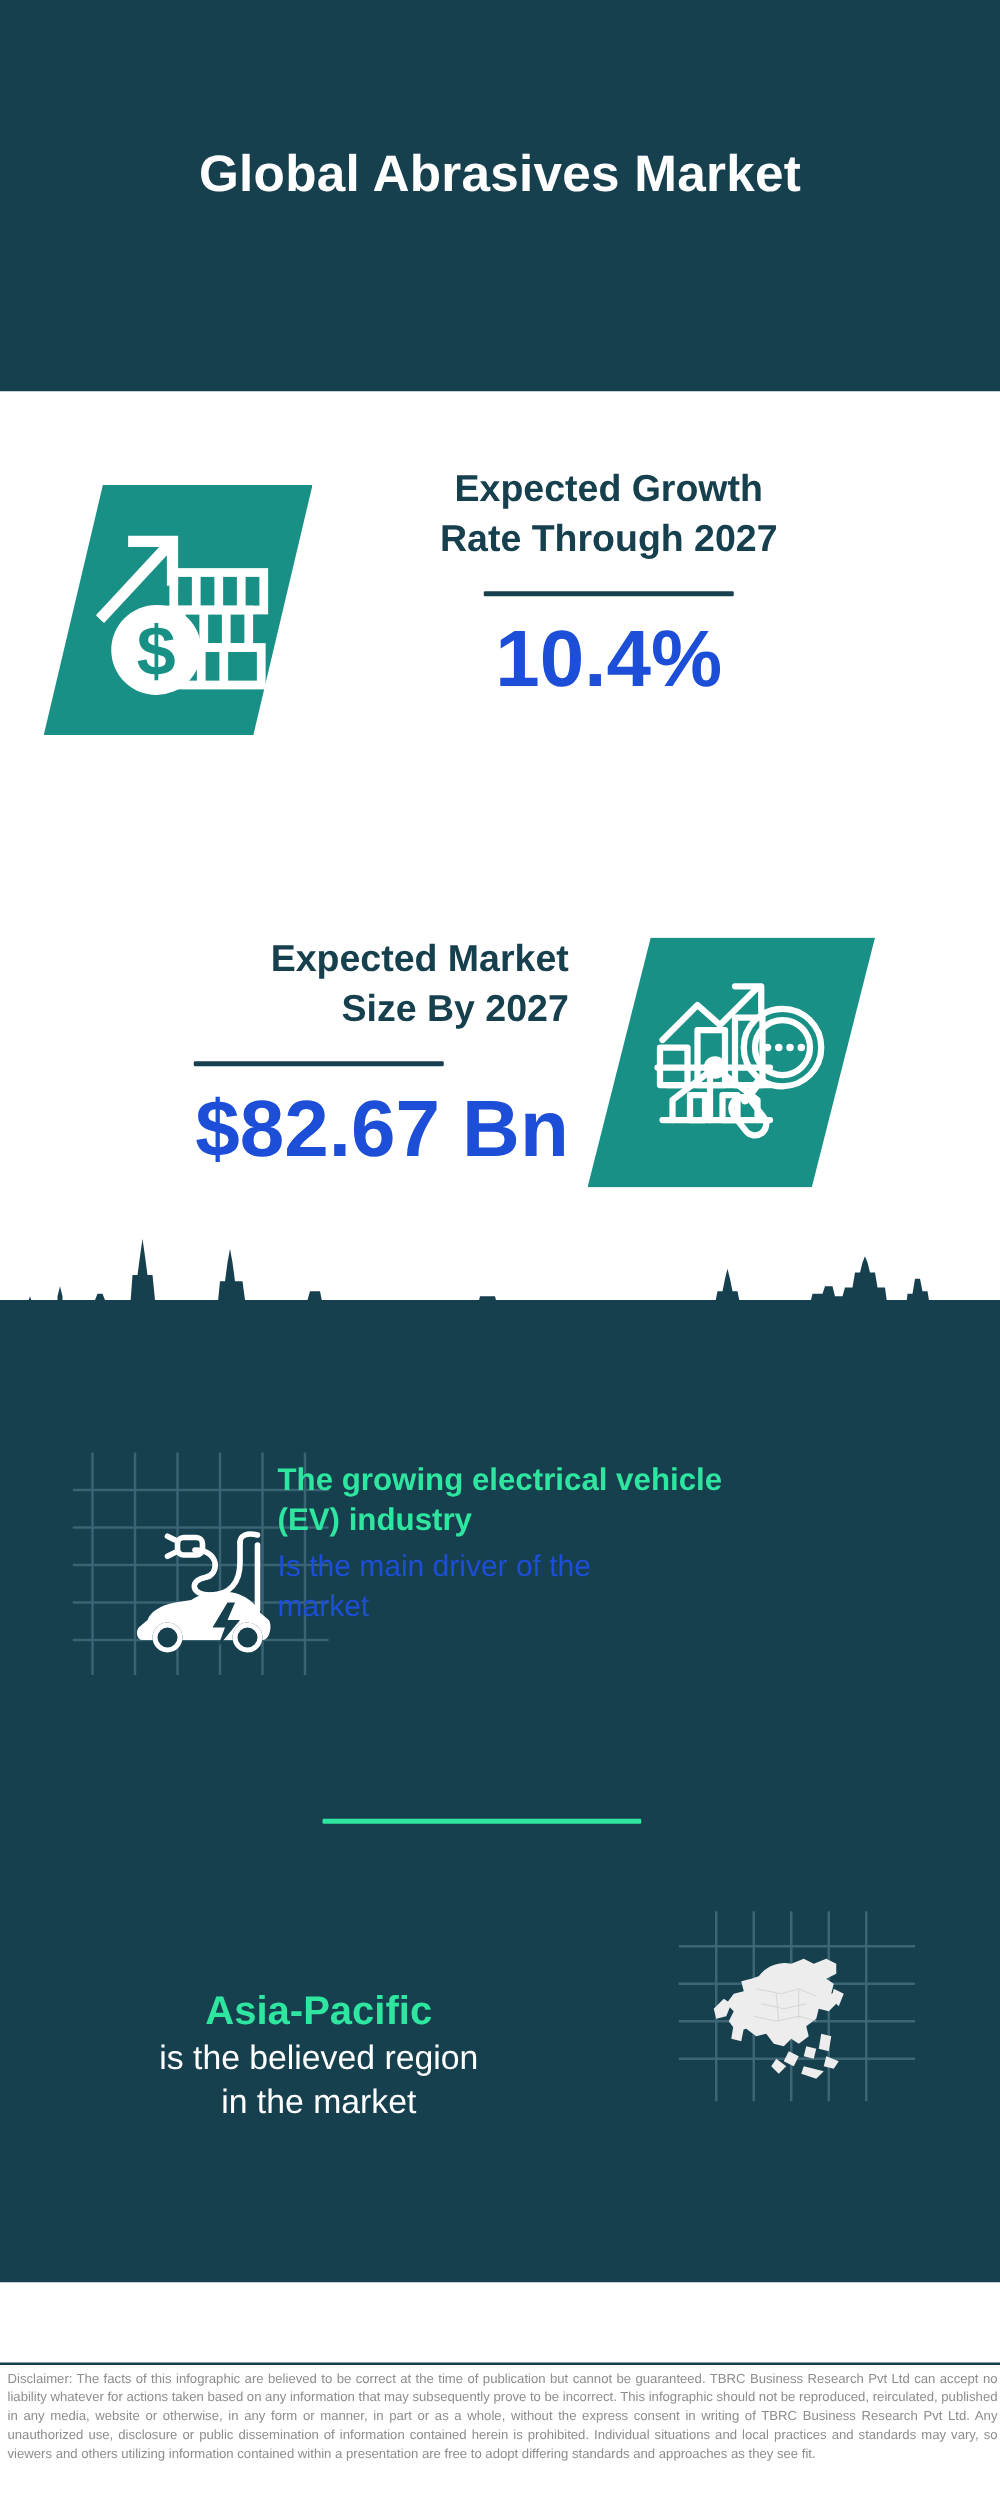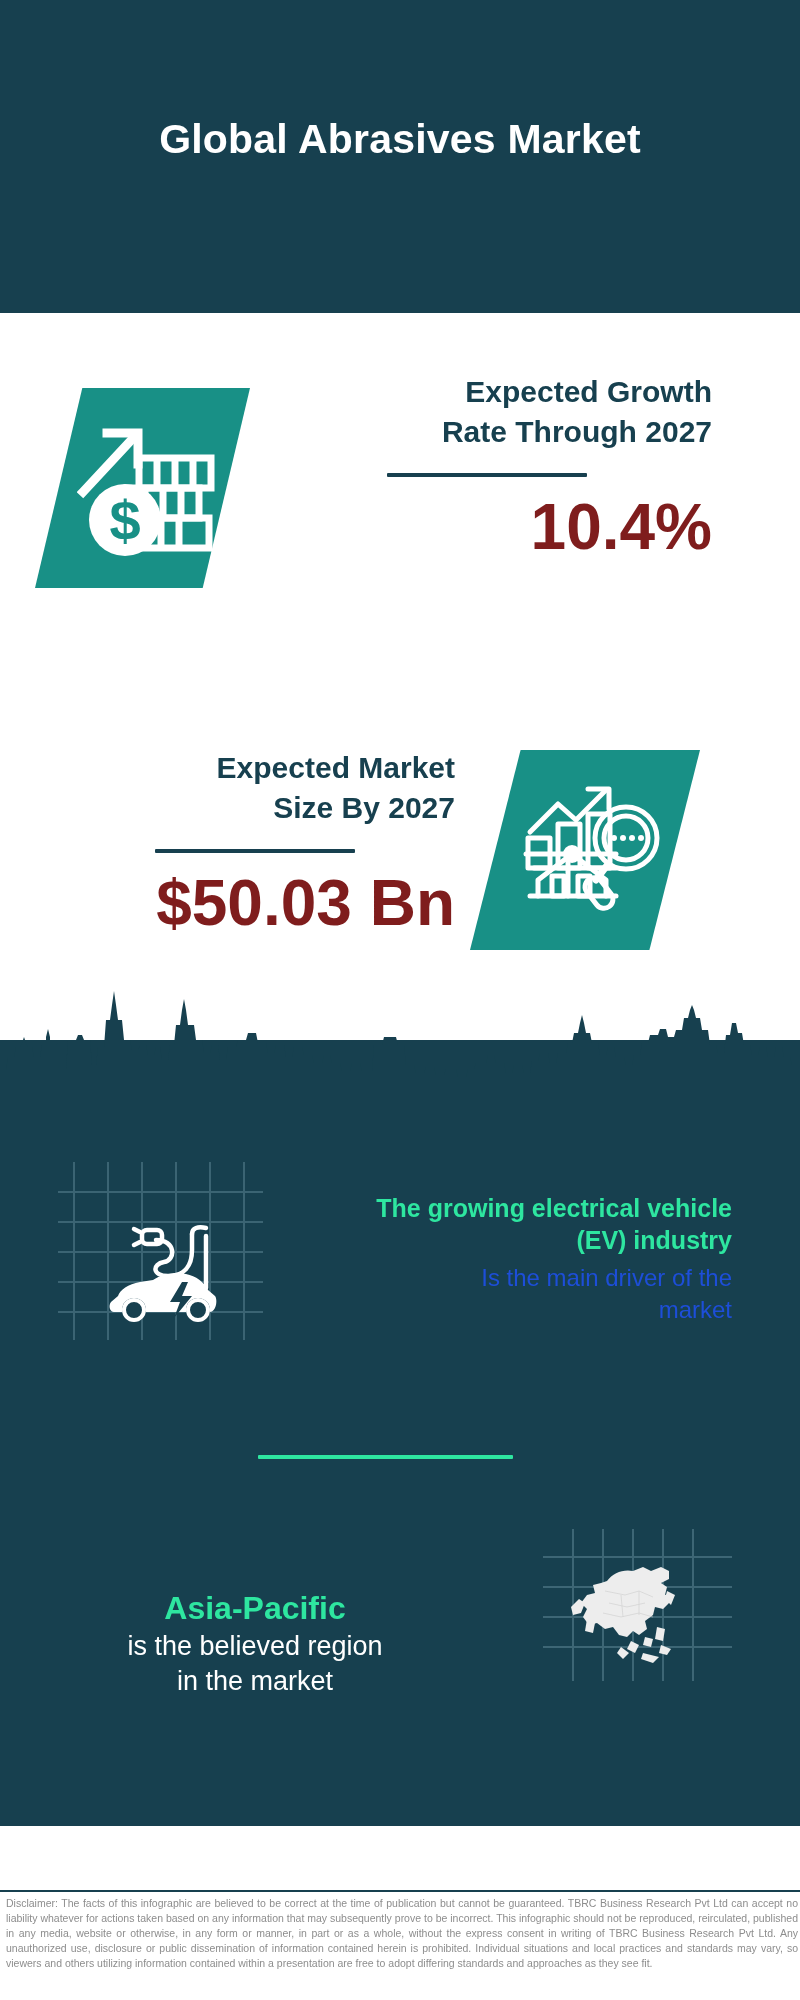--- a/index.html
+++ b/index.html
@@ -27,30 +27,30 @@
   .stat1-icon{
     position:absolute;left:35px;top:388px;width:215px;height:200px;
   }
   .para{
     position:absolute;inset:0;
     background:#189086;
     clip-path:polygon(22% 0,100% 0,78% 100%,0 100%);
   }
   .stat1-glyph{position:absolute;left:42px;top:26px;width:140px;height:148px;}
   .stat1-text{
-    position:absolute;left:262px;top:372px;width:450px;text-align:right;
+    position:absolute;left:262px;top:372px;width:450px;text-align:center;
   }
   .stat-label{
     color:#17404f;font-size:30px;font-weight:bold;line-height:1.32;
   }
   .rule{
     width:200px;height:4px;background:#17404f;margin:22px auto 0 auto;border-radius:1px;
   }
   .stat-value{
-    color:#7f1d1d;font-size:64px;font-weight:bold;margin-top:18px;line-height:1;
+    color:#1d4ed8;font-size:64px;font-weight:bold;margin-top:18px;line-height:1;
   }
 
   
   .stat2-text{
     position:absolute;left:55px;top:748px;width:400px;text-align:right;
   }
   .stat2-icon{
     position:absolute;left:470px;top:750px;width:230px;height:200px;
   }
   .stat2-glyph{position:absolute;left:50px;top:26px;width:150px;height:150px;}
@@ -59,21 +59,21 @@
   .dark{
     position:absolute;left:0;top:1040px;width:800px;height:786px;
     background:#17404f;
   }
   .skyline{
     position:absolute;left:0;top:985px;width:800px;height:105px;
   }
 
   
   .ev-icon{position:absolute;left:58px;top:1150px;width:205px;height:190px;}
-  .ev-text{position:absolute;left:222px;top:1192px;width:510px;text-align:right;}
+  .ev-text{position:absolute;left:222px;top:1168px;width:510px;text-align:left;}
   .accent-head{
     color:#2ee6a0;font-size:25px;font-weight:bold;line-height:1.28;
   }
   .white-sub{
     color:#1d4ed8;font-size:24px;font-weight:normal;line-height:1.35;margin-top:6px;
   }
 
   
   .green-rule{
     position:absolute;left:258px;top:1455px;width:255px;height:4px;
@@ -142,21 +142,21 @@
     <div class="rule"></div>
     <div class="stat-value">10.4%</div>
   </div>
 
   <div class="stat2-text">
     <div class="stat-label">
       <span>Expected Market</span><br>
       <span>Size By 2027</span>
     </div>
     <div class="rule"></div>
-    <div class="stat-value">$50.03 Bn</div>
+    <div class="stat-value">$82.67 Bn</div>
   </div>
 
   <div class="stat2-icon">
     <div class="para"></div>
     <svg class="stat2-glyph" viewBox="0 0 150 150">
       <g fill="none" stroke="#ffffff" stroke-width="5" stroke-linecap="round" stroke-linejoin="round">
         <path d="M10 56 L38 28 L56 44 L86 14"></path>
         <path d="M68 13 L89 13 L89 33"></path>
         <rect x="8" y="62" width="22" height="30"></rect>
         <rect x="38" y="48" width="22" height="44"></rect>

